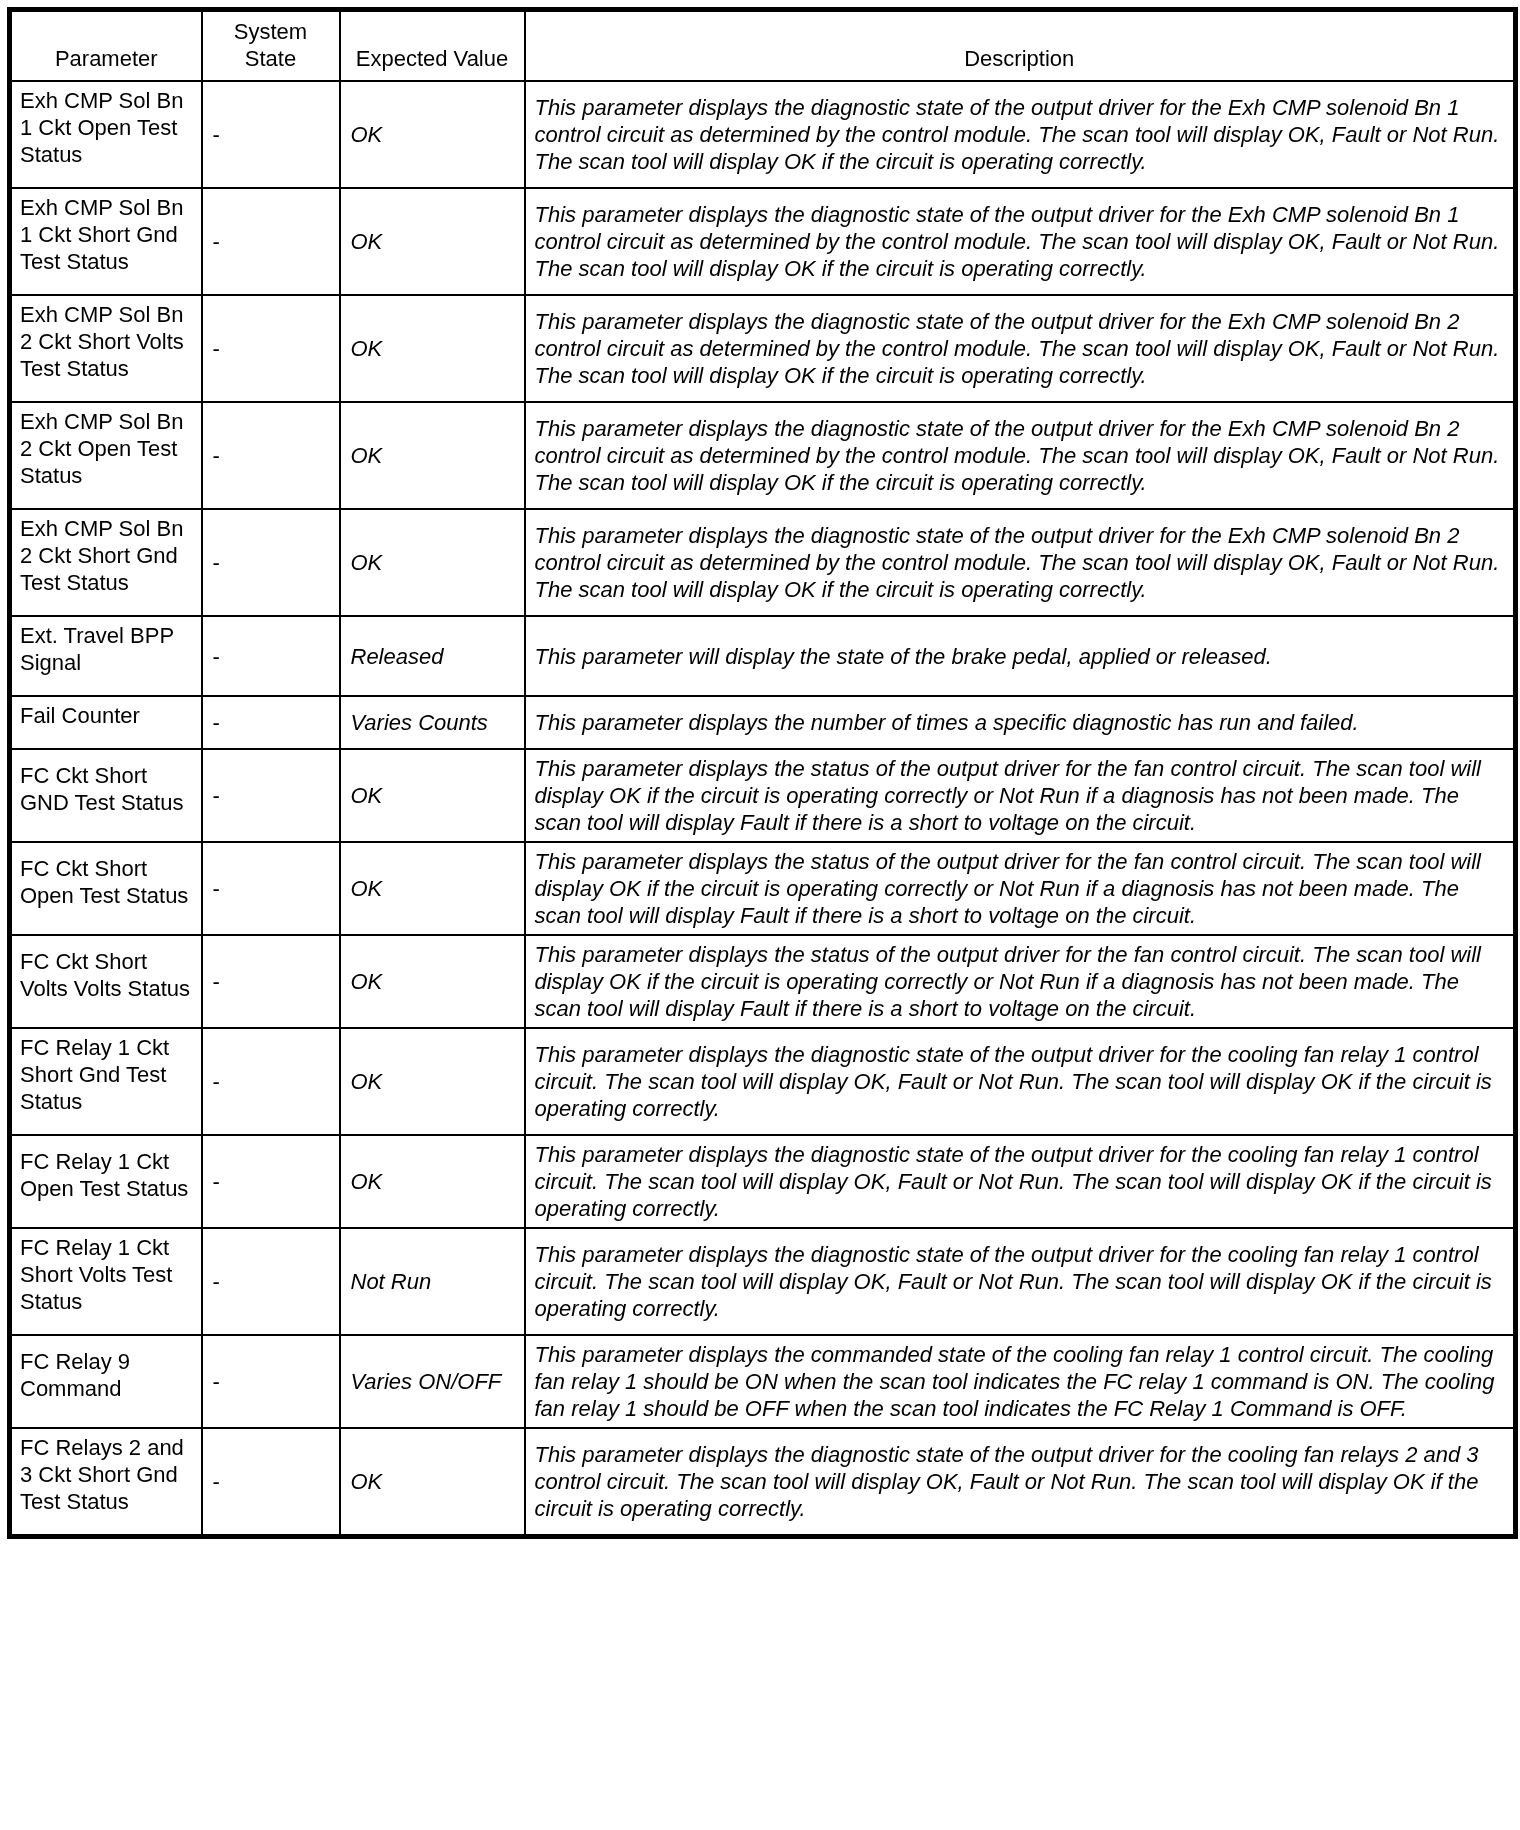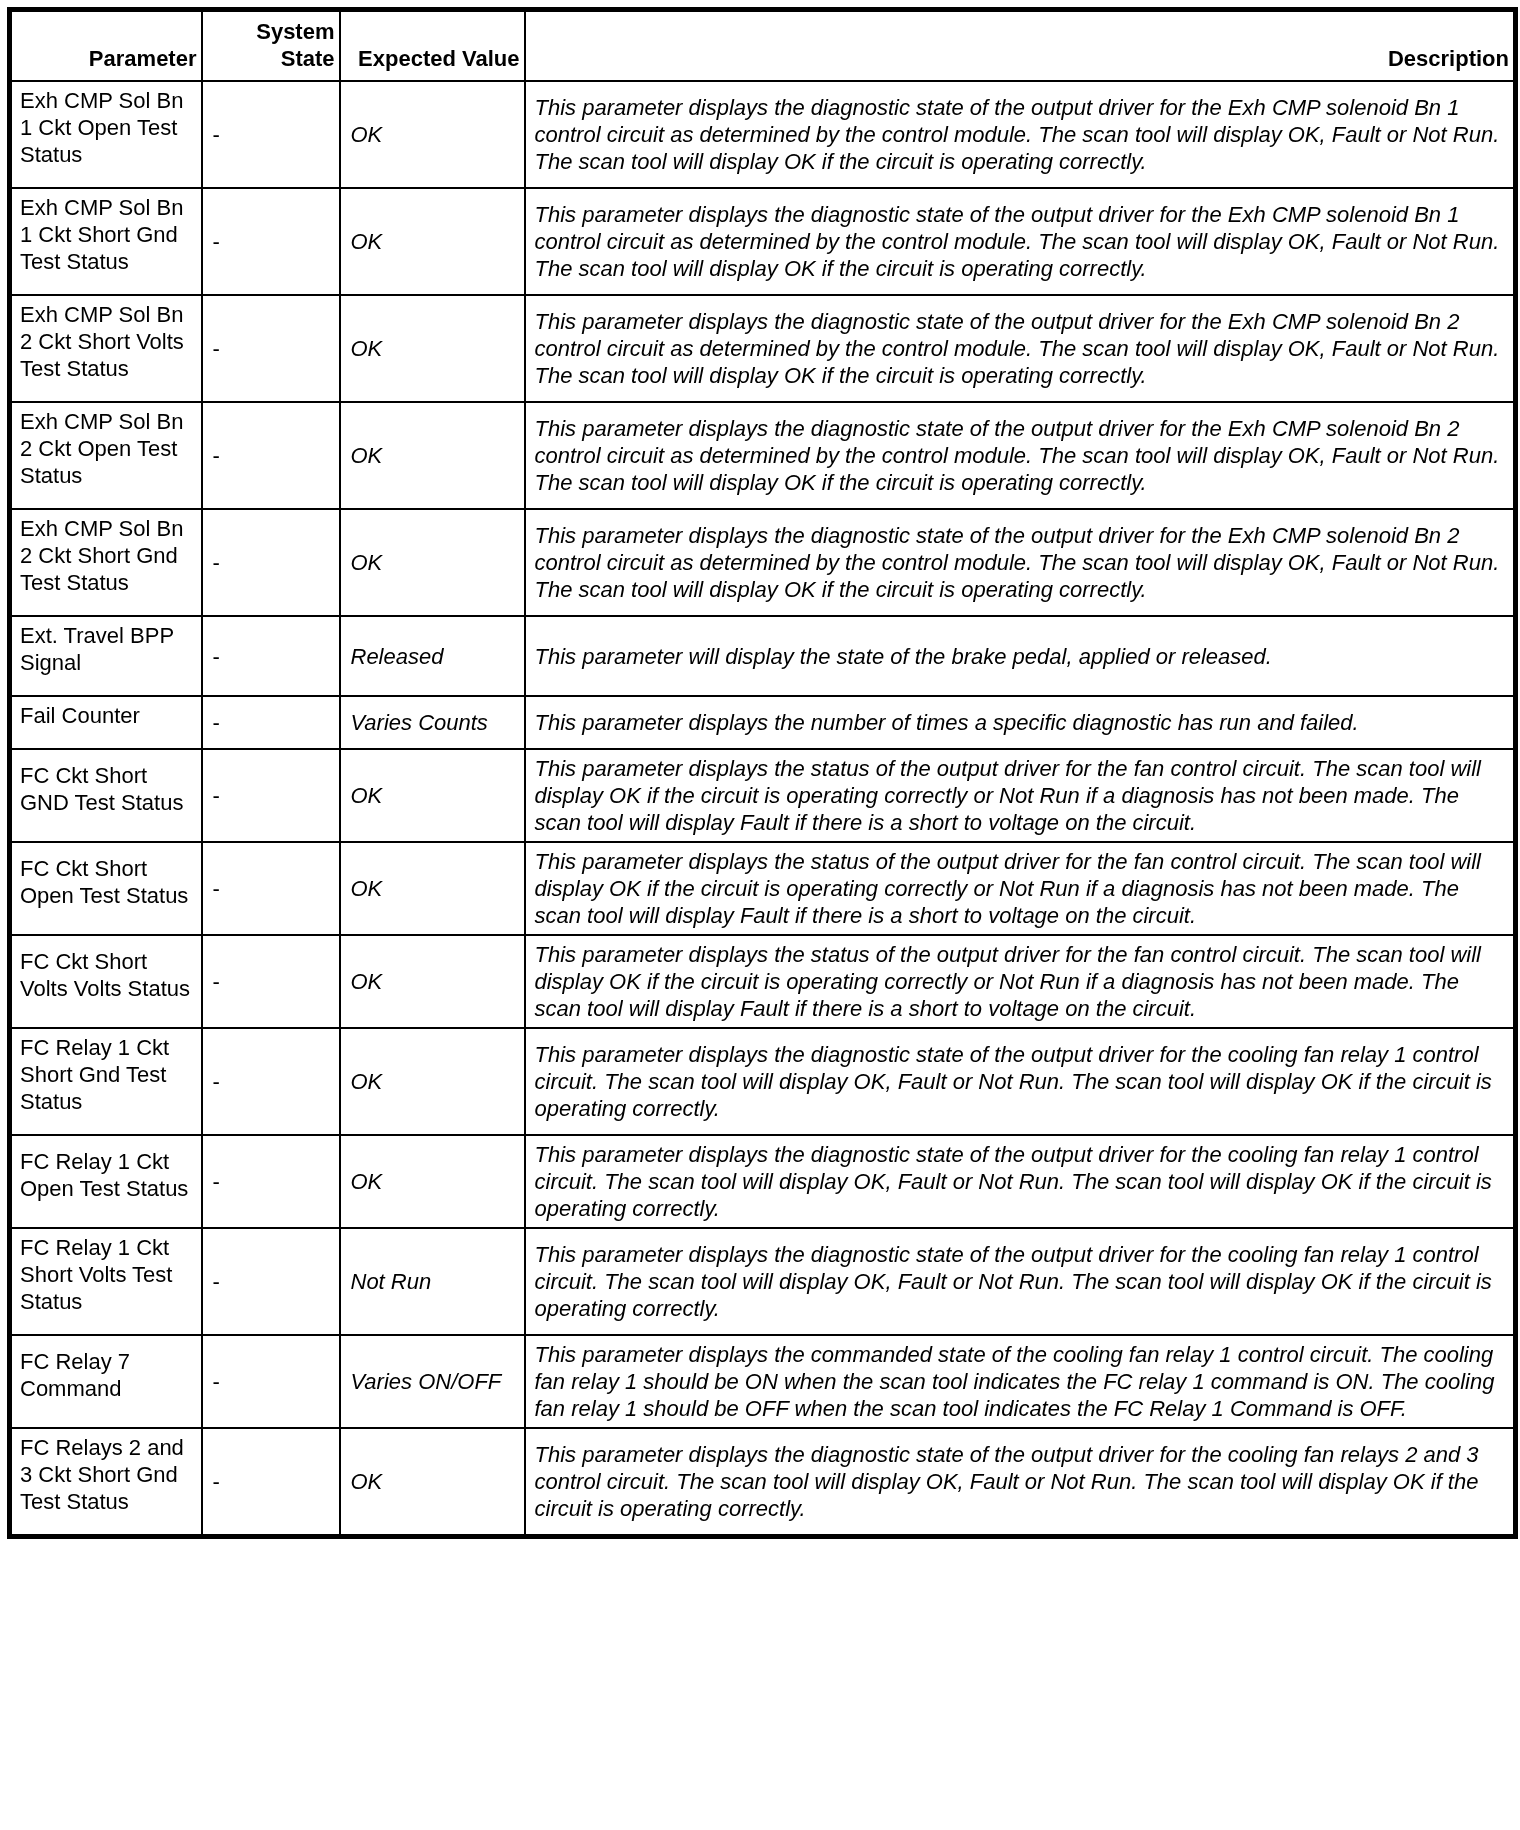--- a/index.html
+++ b/index.html
@@ -31,22 +31,22 @@
   col.c-expect { width: 185px; }
   col.c-desc   { width: 991px; }
   th, td {
     border: 2px solid #000000;
     font-size: 22px;
     line-height: 27px;
     color: #000000;
     overflow: hidden;
   }
   th {
-    font-weight: bold;
-    text-align: right;
+    font-weight: normal;
+    text-align: center;
     vertical-align: bottom;
     padding: 6px 4px 8px 4px;
     height: 44px;
     box-sizing: content-box;
   }
   td {
     vertical-align: middle;
   }
   td.cell-param {
     padding: 5px 4px 19px 8px;
@@ -159,21 +159,21 @@
     <td class="cell-expect">OK</td>
     <td class="cell-desc">This parameter displays the diagnostic state of the output driver for the cooling fan relay 1 control circuit. The scan tool will display OK, Fault or Not Run. The scan tool will display OK if the circuit is operating correctly.</td>
   </tr>
         <tr>
     <td class="cell-param">FC Relay 1 Ckt Short Volts Test Status</td>
     <td class="cell-state">-</td>
     <td class="cell-expect">Not Run</td>
     <td class="cell-desc">This parameter displays the diagnostic state of the output driver for the cooling fan relay 1 control circuit. The scan tool will display OK, Fault or Not Run. The scan tool will display OK if the circuit is operating correctly.</td>
   </tr>
         <tr>
-    <td class="cell-param">FC Relay 7 Command</td>
+    <td class="cell-param">FC Relay 9 Command</td>
     <td class="cell-state">-</td>
     <td class="cell-expect">Varies ON/OFF</td>
     <td class="cell-desc">This parameter displays the commanded state of the cooling fan relay 1 control circuit. The cooling fan relay 1 should be ON when the scan tool indicates the FC relay 1 command is ON. The cooling fan relay 1 should be OFF when the scan tool indicates the FC Relay 1 Command is OFF.</td>
   </tr>
         <tr>
     <td class="cell-param">FC Relays 2 and 3 Ckt Short Gnd Test Status</td>
     <td class="cell-state">-</td>
     <td class="cell-expect">OK</td>
     <td class="cell-desc">This parameter displays the diagnostic state of the output driver for the cooling fan relays 2 and 3 control circuit. The scan tool will display OK, Fault or Not Run. The scan tool will display OK if the circuit is operating correctly.</td>
   </tr>

